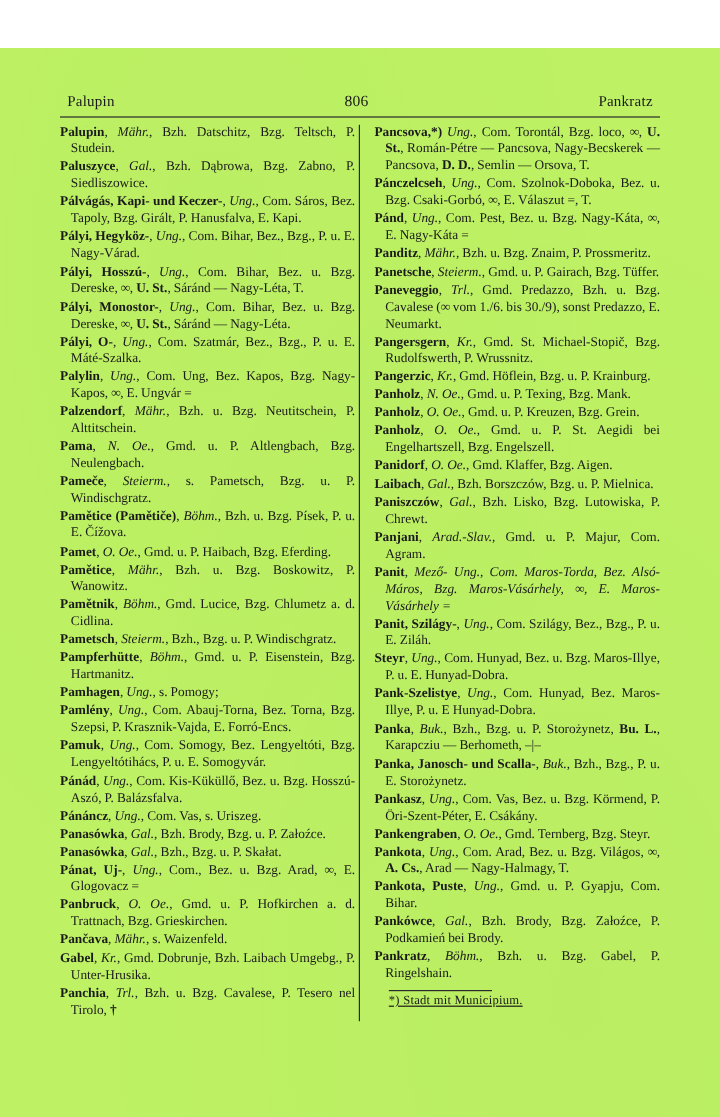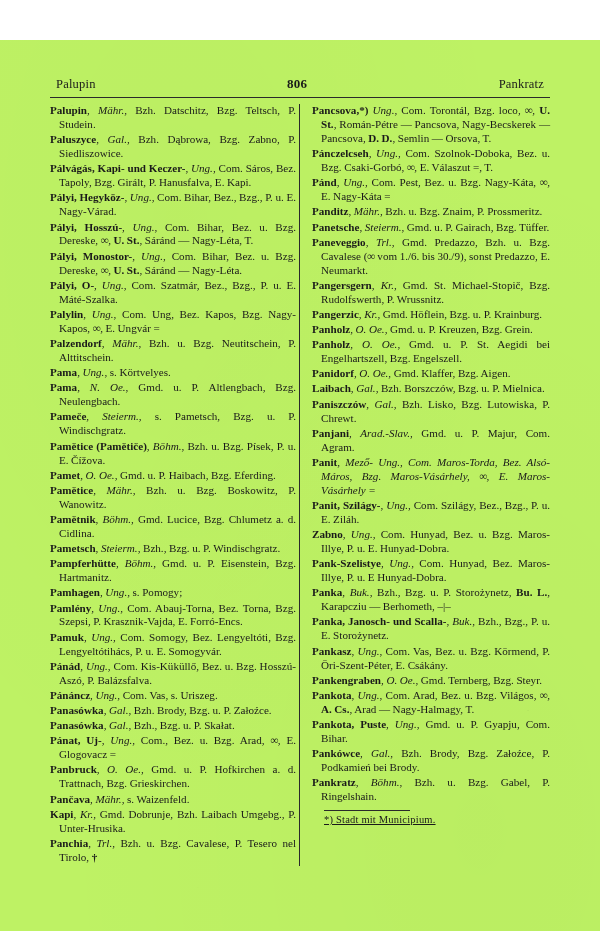--- a/index.html
+++ b/index.html
@@ -45,21 +45,21 @@
     align-items: baseline;
     font-size: 12.5px;
     letter-spacing: 0.2px;
     padding: 0 6px 3px 6px;
   }
   .running-head .rh-left,
   .running-head .rh-right {
     font-variant: normal;
   }
   .running-head .rh-page {
-    font-weight: bold;
+    font-weight: normal;
     font-size: 13px;
   }
   .rule {
     border-top: 1.6px solid #2a2a2a;
     margin: 2px 0 6px 0;
   }
   .columns {
     display: flex;
     gap: 0;
     position: relative;
@@ -132,61 +132,61 @@
       <div class="col left" id="left-col">
           <div class="entry"><b>Palupin</b>, <i>Mähr.</i>, Bzh. Datschitz, Bzg. Teltsch, P. Studein.</div>
           <div class="entry"><b>Paluszyce</b>, <i>Gal.</i>, Bzh. Dąbrowa, Bzg. Zabno, P. Siedliszowice.</div>
           <div class="entry"><b>Pálvágás, Kapi- und Keczer-</b>, <i>Ung.</i>, Com. Sáros, Bez. Tapoly, Bzg. Girált, P. Hanusfalva, E. Kapi.</div>
           <div class="entry"><b>Pályi, Hegyköz-</b>, <i>Ung.</i>, Com. Bihar, Bez., Bzg., P. u. E. Nagy-Várad.</div>
           <div class="entry"><b>Pályi, Hosszú-</b>, <i>Ung.</i>, Com. Bihar, Bez. u. Bzg. Dereske, <b class="glyph">∞</b>, <b>U. St.</b>, Sáránd — Nagy-Léta, T.</div>
           <div class="entry"><b>Pályi, Monostor-</b>, <i>Ung.</i>, Com. Bihar, Bez. u. Bzg. Dereske, <b class="glyph">∞</b>, <b>U. St.</b>, Sáránd — Nagy-Léta.</div>
           <div class="entry"><b>Pályi, O-</b>, <i>Ung.</i>, Com. Szatmár, Bez., Bzg., P. u. E. Máté-Szalka.</div>
           <div class="entry"><b>Palylin</b>, <i>Ung.</i>, Com. Ung, Bez. Kapos, Bzg. Nagy-Kapos, <b class="glyph">∞</b>, E. Ungvár =</div>
           <div class="entry"><b>Palzendorf</b>, <i>Mähr.</i>, Bzh. u. Bzg. Neutitschein, P. Alttitschein.</div>
-          <div class="entry"><b>Pama</b>, <i>Ung.</i>, s. Körtvelyes.</div>
           <div class="entry"><b>Pama</b>, <i>N. Oe.</i>, Gmd. u. P. Altlengbach, Bzg. Neulengbach.</div>
           <div class="entry"><b>Pameče</b>, <i>Steierm.</i>, s. Pametsch, Bzg. u. P. Windischgratz.</div>
           <div class="entry"><b>Pamětice (Pamětiče)</b>, <i>Böhm.</i>, Bzh. u. Bzg. Písek, P. u. E. Čížova.</div>
           <div class="entry"><b>Pamet</b>, <i>O. Oe.</i>, Gmd. u. P. Haibach, Bzg. Eferding.</div>
           <div class="entry"><b>Pamětice</b>, <i>Mähr.</i>, Bzh. u. Bzg. Boskowitz, P. Wanowitz.</div>
           <div class="entry"><b>Pamětnik</b>, <i>Böhm.</i>, Gmd. Lucice, Bzg. Chlumetz a. d. Cidlina.</div>
           <div class="entry"><b>Pametsch</b>, <i>Steierm.</i>, Bzh., Bzg. u. P. Windischgratz.</div>
           <div class="entry"><b>Pampferhütte</b>, <i>Böhm.</i>, Gmd. u. P. Eisenstein, Bzg. Hartmanitz.</div>
           <div class="entry"><b>Pamhagen</b>, <i>Ung.</i>, s. Pomogy;</div>
           <div class="entry"><b>Pamlény</b>, <i>Ung.</i>, Com. Abauj-Torna, Bez. Torna, Bzg. Szepsi, P. Krasznik-Vajda, E. Forró-Encs.</div>
           <div class="entry"><b>Pamuk</b>, <i>Ung.</i>, Com. Somogy, Bez. Lengyeltóti, Bzg. Lengyeltótihács, P. u. E. Somogyvár.</div>
           <div class="entry"><b>Pánád</b>, <i>Ung.</i>, Com. Kis-Küküllő, Bez. u. Bzg. Hosszú-Aszó, P. Balázsfalva.</div>
           <div class="entry"><b>Pánáncz</b>, <i>Ung.</i>, Com. Vas, s. Uriszeg.</div>
           <div class="entry"><b>Panasówka</b>, <i>Gal.</i>, Bzh. Brody, Bzg. u. P. Załoźce.</div>
           <div class="entry"><b>Panasówka</b>, <i>Gal.</i>, Bzh., Bzg. u. P. Skałat.</div>
           <div class="entry"><b>Pánat, Uj-</b>, <i>Ung.</i>, Com., Bez. u. Bzg. Arad, <b class="glyph">∞</b>, E. Glogovacz =</div>
           <div class="entry"><b>Panbruck</b>, <i>O. Oe.</i>, Gmd. u. P. Hofkirchen a. d. Trattnach, Bzg. Grieskirchen.</div>
           <div class="entry"><b>Pančava</b>, <i>Mähr.</i>, s. Waizenfeld.</div>
-          <div class="entry"><b>Kapi</b>, <i>Kr.</i>, Gmd. Dobrunje, Bzh. Laibach Umgebg., P. Unter-Hrusika.</div>
+          <div class="entry"><b>Gabel</b>, <i>Kr.</i>, Gmd. Dobrunje, Bzh. Laibach Umgebg., P. Unter-Hrusika.</div>
           <div class="entry"><b>Panchia</b>, <i>Trl.</i>, Bzh. u. Bzg. Cavalese, P. Tesero nel Tirolo, <b class="glyph">†</b></div>
         </div>
       <div class="col right">
         <div id="right-col">
             <div class="entry"><b>Pancsova,*)</b> <i>Ung.</i>, Com. Torontál, Bzg. loco, <b class="glyph">∞</b>, <b>U. St.</b>, Román-Pétre — Pancsova, Nagy-Becskerek — Pancsova, <b>D. D.</b>, Semlin — Orsova, T.</div>
             <div class="entry"><b>Pánczelcseh</b>, <i>Ung.</i>, Com. Szolnok-Doboka, Bez. u. Bzg. Csaki-Gorbó, <b class="glyph">∞</b>, E. Válaszut =, T.</div>
             <div class="entry"><b>Pánd</b>, <i>Ung.</i>, Com. Pest, Bez. u. Bzg. Nagy-Káta, <b class="glyph">∞</b>, E. Nagy-Káta =</div>
             <div class="entry"><b>Panditz</b>, <i>Mähr.</i>, Bzh. u. Bzg. Znaim, P. Prossmeritz.</div>
             <div class="entry"><b>Panetsche</b>, <i>Steierm.</i>, Gmd. u. P. Gairach, Bzg. Tüffer.</div>
             <div class="entry"><b>Paneveggio</b>, <i>Trl.</i>, Gmd. Predazzo, Bzh. u. Bzg. Cavalese (<b class="glyph">∞</b> vom 1./6. bis 30./9), sonst Predazzo, E. Neumarkt.</div>
             <div class="entry"><b>Pangersgern</b>, <i>Kr.</i>, Gmd. St. Michael-Stopič, Bzg. Rudolfswerth, P. Wrussnitz.</div>
             <div class="entry"><b>Pangerzic</b>, <i>Kr.</i>, Gmd. Höflein, Bzg. u. P. Krainburg.</div>
+            <div class="entry"><b>Panholz</b>, <i>N. Oe.</i>, Gmd. u. P. Texing, Bzg. Mank.</div>
             <div class="entry"><b>Panholz</b>, <i>O. Oe.</i>, Gmd. u. P. Kreuzen, Bzg. Grein.</div>
             <div class="entry"><b>Panholz</b>, <i>O. Oe.</i>, Gmd. u. P. St. Aegidi bei Engelhartszell, Bzg. Engelszell.</div>
             <div class="entry"><b>Panidorf</b>, <i>O. Oe.</i>, Gmd. Klaffer, Bzg. Aigen.</div>
             <div class="entry"><b>Laibach</b>, <i>Gal.</i>, Bzh. Borszczów, Bzg. u. P. Mielnica.</div>
             <div class="entry"><b>Paniszczów</b>, <i>Gal.</i>, Bzh. Lisko, Bzg. Lutowiska, P. Chrewt.</div>
             <div class="entry"><b>Panjani</b>, <i>Arad.-Slav.</i>, Gmd. u. P. Majur, Com. Agram.</div>
             <div class="entry"><b>Panit</b>, <i>Mező- <i>Ung.</i>, Com. Maros-Torda, Bez. Alsó-Máros, Bzg. Maros-Vásárhely, <b class="glyph">∞</b>, E. Maros-Vásárhely =</i></div>
             <div class="entry"><b>Panit, Szilágy-</b>, <i>Ung.</i>, Com. Szilágy, Bez., Bzg., P. u. E. Ziláh.</div>
-            <div class="entry"><b>Zabno</b>, <i>Ung.</i>, Com. Hunyad, Bez. u. Bzg. Maros-Illye, P. u. E. Hunyad-Dobra.</div>
+            <div class="entry"><b>Steyr</b>, <i>Ung.</i>, Com. Hunyad, Bez. u. Bzg. Maros-Illye, P. u. E. Hunyad-Dobra.</div>
             <div class="entry"><b>Pank-Szelistye</b>, <i>Ung.</i>, Com. Hunyad, Bez. Maros-Illye, P. u. E Hunyad-Dobra.</div>
             <div class="entry"><b>Panka</b>, <i>Buk.</i>, Bzh., Bzg. u. P. Storożynetz, <b>Bu. L.</b>, Karapcziu — Berhometh, –|–</div>
             <div class="entry"><b>Panka, Janosch- und Scalla-</b>, <i>Buk.</i>, Bzh., Bzg., P. u. E. Storożynetz.</div>
             <div class="entry"><b>Pankasz</b>, <i>Ung.</i>, Com. Vas, Bez. u. Bzg. Körmend, P. Öri-Szent-Péter, E. Csákány.</div>
             <div class="entry"><b>Pankengraben</b>, <i>O. Oe.</i>, Gmd. Ternberg, Bzg. Steyr.</div>
             <div class="entry"><b>Pankota</b>, <i>Ung.</i>, Com. Arad, Bez. u. Bzg. Világos, <b class="glyph">∞</b>, <b>A. Cs.</b>, Arad — Nagy-Halmagy, T.</div>
             <div class="entry"><b>Pankota, Puste</b>, <i>Ung.</i>, Gmd. u. P. Gyapju, Com. Bihar.</div>
             <div class="entry"><b>Pankówce</b>, <i>Gal.</i>, Bzh. Brody, Bzg. Załoźce, P. Podkamień bei Brody.</div>
             <div class="entry"><b>Pankratz</b>, <i>Böhm.</i>, Bzh. u. Bzg. Gabel, P. Ringelshain.</div>
           </div>

